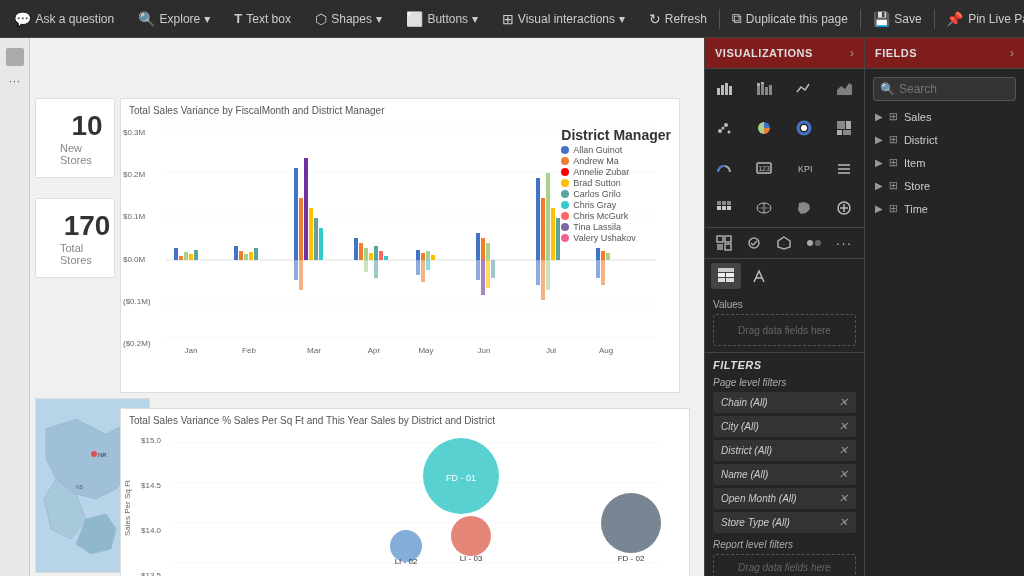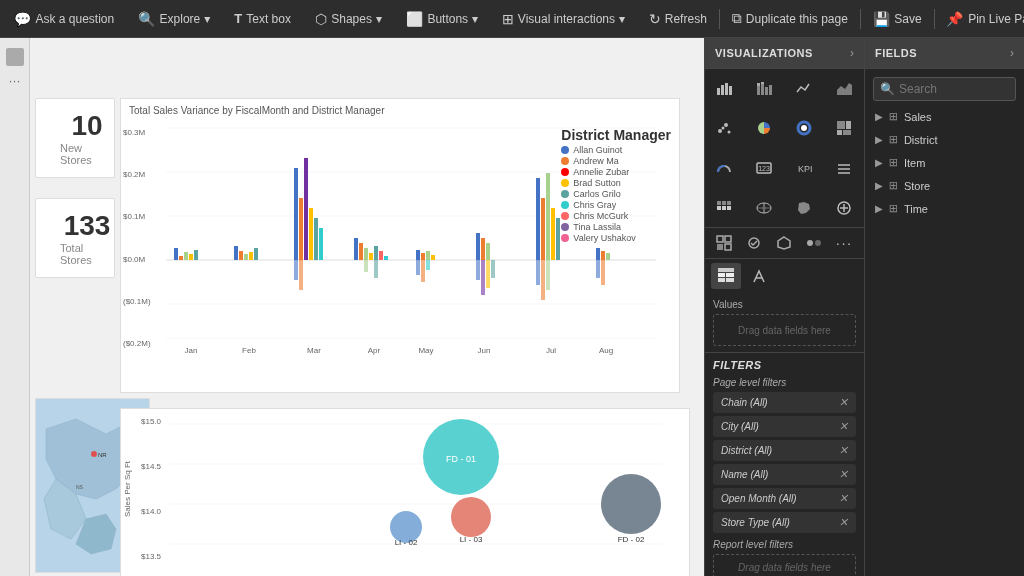--- a/index.html
+++ b/index.html
@@ -48,21 +48,21 @@
       width: 160px; background: #252525; border-left: 1px solid #444;
       display: flex; flex-direction: column;
     }
     .fields-panel {
       width: 160px; background: #252525; border-left: 1px solid #444;
       display: flex; flex-direction: column;
     }
 
     .panel-header {
       display: flex; align-items: center; justify-content: space-between;
-      padding: 8px 10px; background: #404040; border-bottom: 1px solid #444;
+      padding: 8px 10px; background: #7f1d1d; border-bottom: 1px solid #444;
     }
     .panel-header-title { font-size: 11px; font-weight: 700; color: #ddd; letter-spacing: 0.5px; }
     .panel-header-arrow { color: #999; font-size: 12px; cursor: pointer; }
 
     
     .viz-icons-grid {
       display: grid; grid-template-columns: repeat(5, 1fr);
       gap: 14px; padding: 6px;
     }
     .viz-icon-btn {
@@ -217,21 +217,21 @@
       <div style="width:18px;height:18px;background:#aaa;border-radius:2px;cursor:pointer;"></div>
       <div style="font-size:12px;color:#666;cursor:pointer;">···</div>
     </div>
 
     <div class="metric-card" style="left:35px;top:60px;width:80px;height:80px;border-radius:2px;">
       <span class="metric-value">10</span>
       <span class="metric-label">New Stores</span>
     </div>
 
     <div class="metric-card" style="left:35px;top:160px;width:80px;height:80px;border-radius:2px;">
-      <span class="metric-value">133</span>
+      <span class="metric-value">170</span>
       <span class="metric-label">Total Stores</span>
     </div>
 
     <div class="map-area" style="left:35px;top:360px;width:115px;height:175px;">
       <svg width="115" height="175" viewBox="0 0 115 175">
         <rect width="115" height="175" fill="#b8d4e8"></rect>
 
         <path d="M10,30 L40,20 L70,35 L90,25 L105,40 L100,70 L80,90 L60,100 L40,95 L20,80 L10,60 Z" fill="#a0c0d8" stroke="#8aafc8" stroke-width="0.5"></path>
         <path d="M20,80 L40,95 L50,120 L35,140 L15,130 L8,100 Z" fill="#a8c8dc" stroke="#8aafc8" stroke-width="0.5"></path>
         <path d="M50,120 L70,115 L80,130 L75,150 L55,155 L40,145 Z" fill="#90b8cc" stroke="#8aafc8" stroke-width="0.5"></path>
@@ -376,20 +376,21 @@
             <span>Tina Lassila</span>
           </div>
         <div class="legend-item">
             <div class="legend-dot" style="background:#f06292;"></div>
             <span>Valery Ushakov</span>
           </div>
       </div>
     </div>
 
     <div class="bubble-chart-area" style="left:120px;top:370px;width:570px;height:190px;">
+      <div class="bubble-chart-title">Total Sales Variance % Sales Per Sq Ft and This Year Sales by District and District</div>
       <div style="display:flex;height:160px;">
 
         <div style="writing-mode:vertical-rl;transform:rotate(180deg);font-size:8px;color:#666;padding:4px 2px;text-align:center;width:18px;">Sales Per Sq Ft</div>
 
         <div style="display:flex;flex-direction:column;justify-content:space-between;font-size:8px;color:#666;padding:8px 2px;width:32px;">
           <span>$15.0</span>
           <span>$14.5</span>
           <span>$14.0</span>
           <span>$13.5</span>
         </div>

